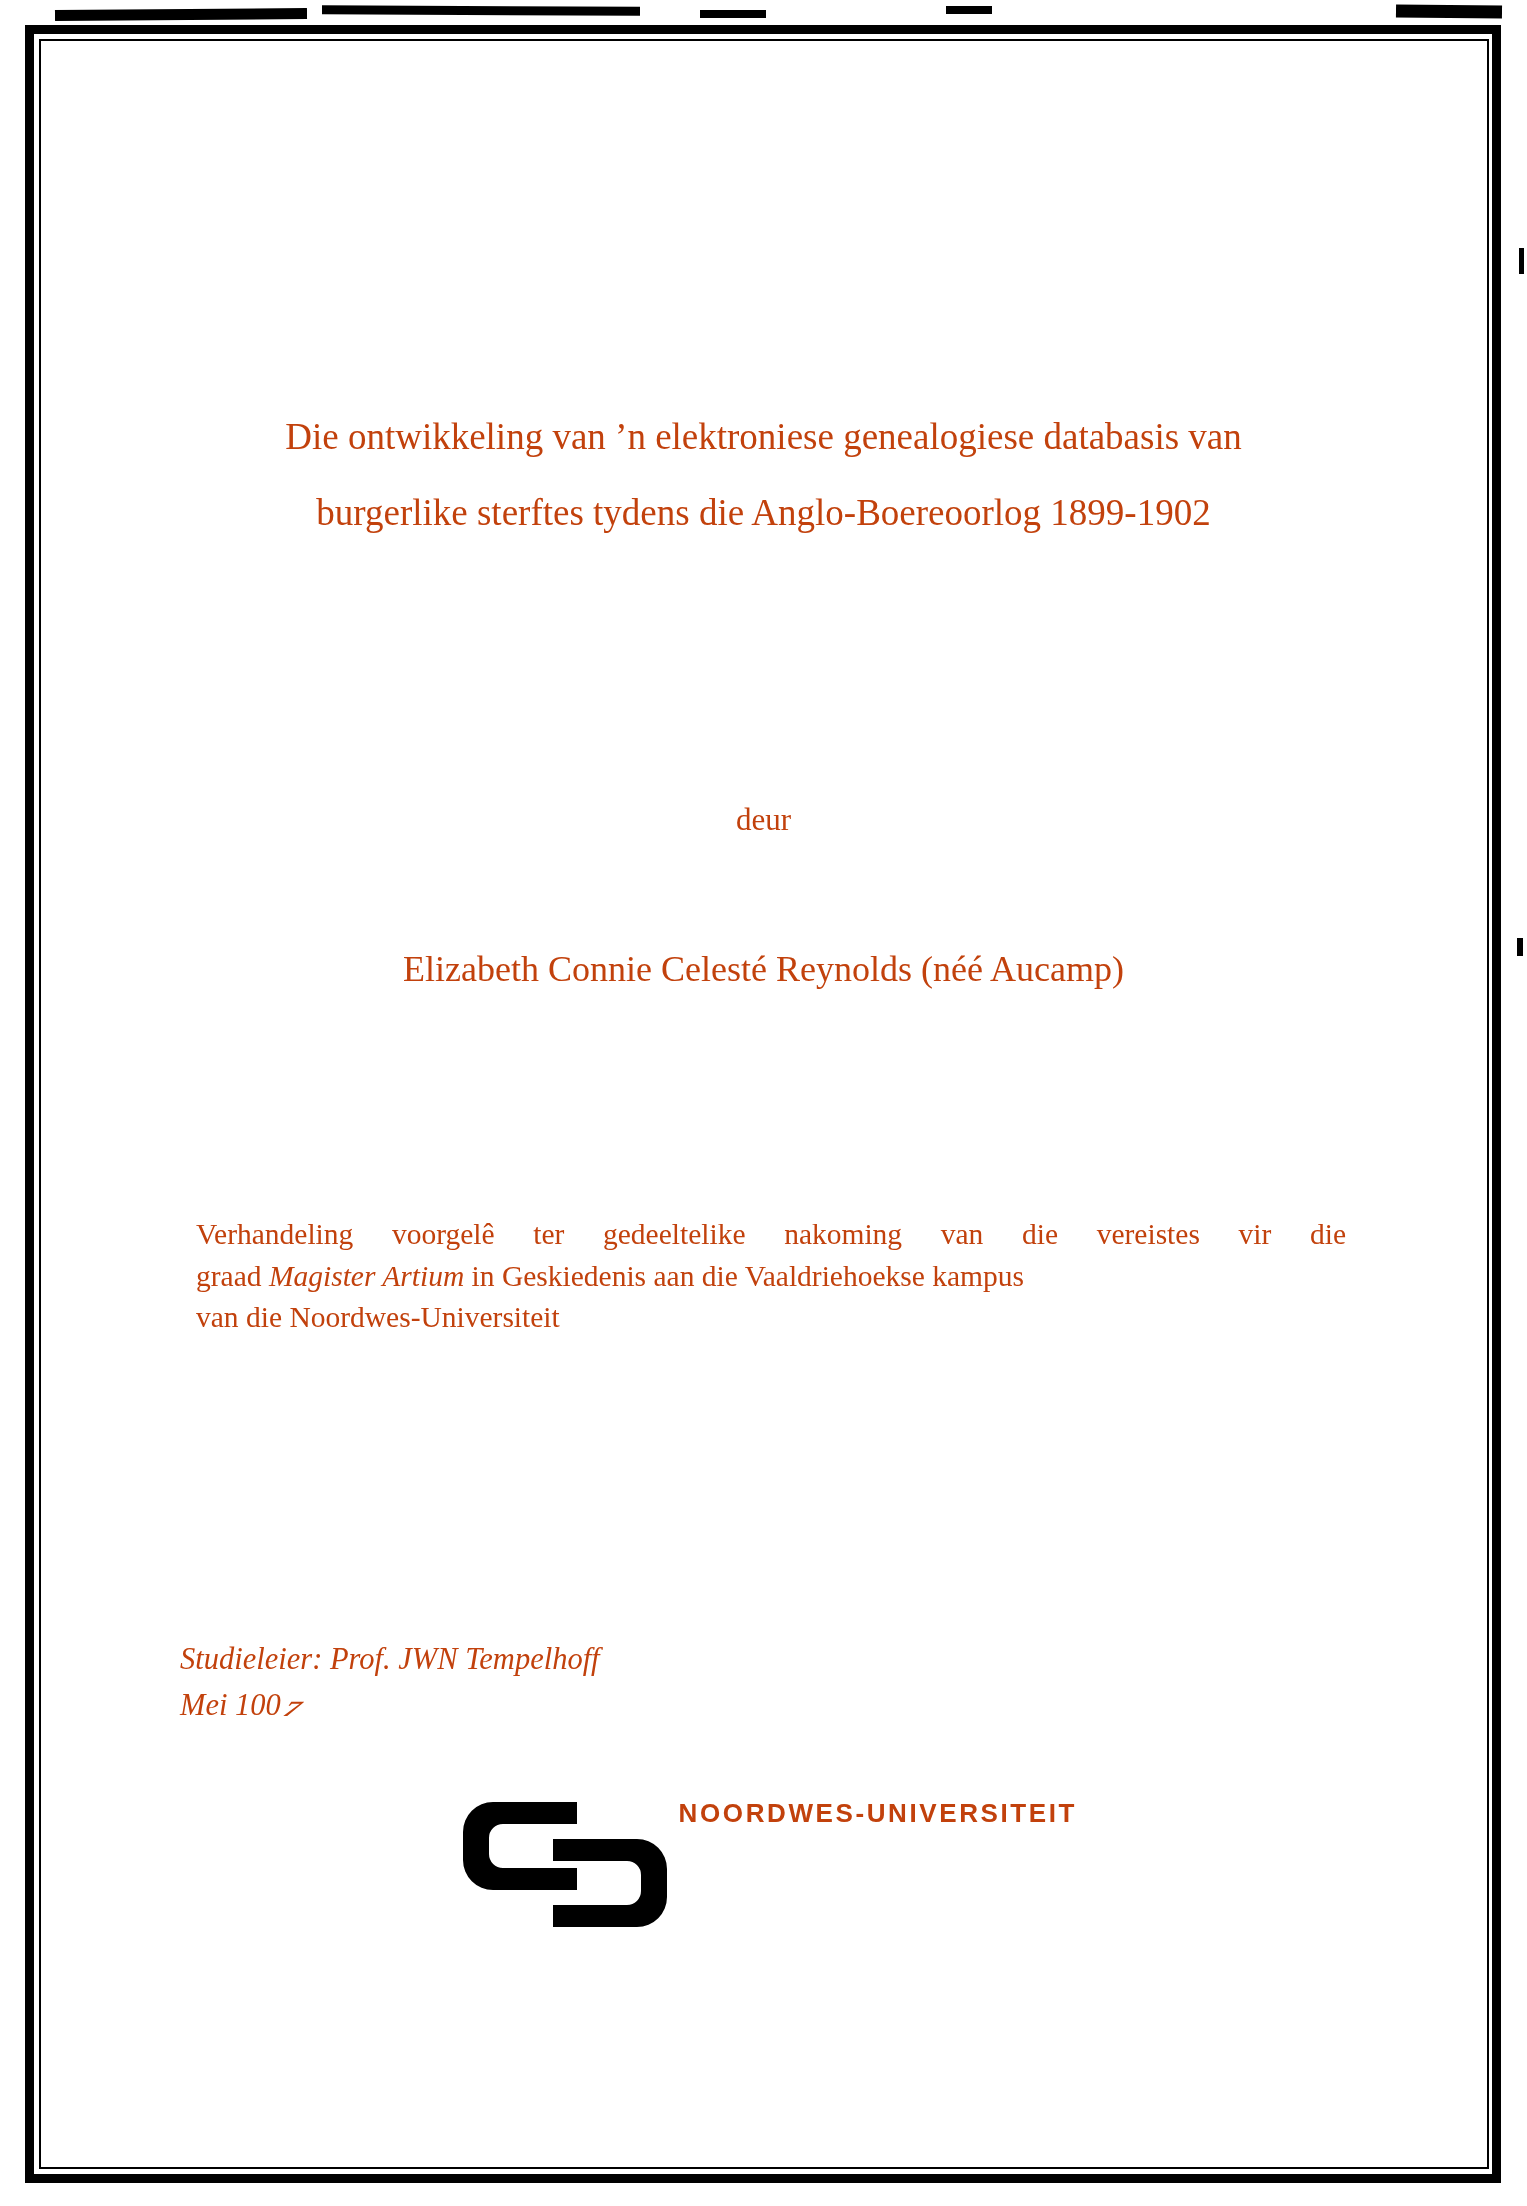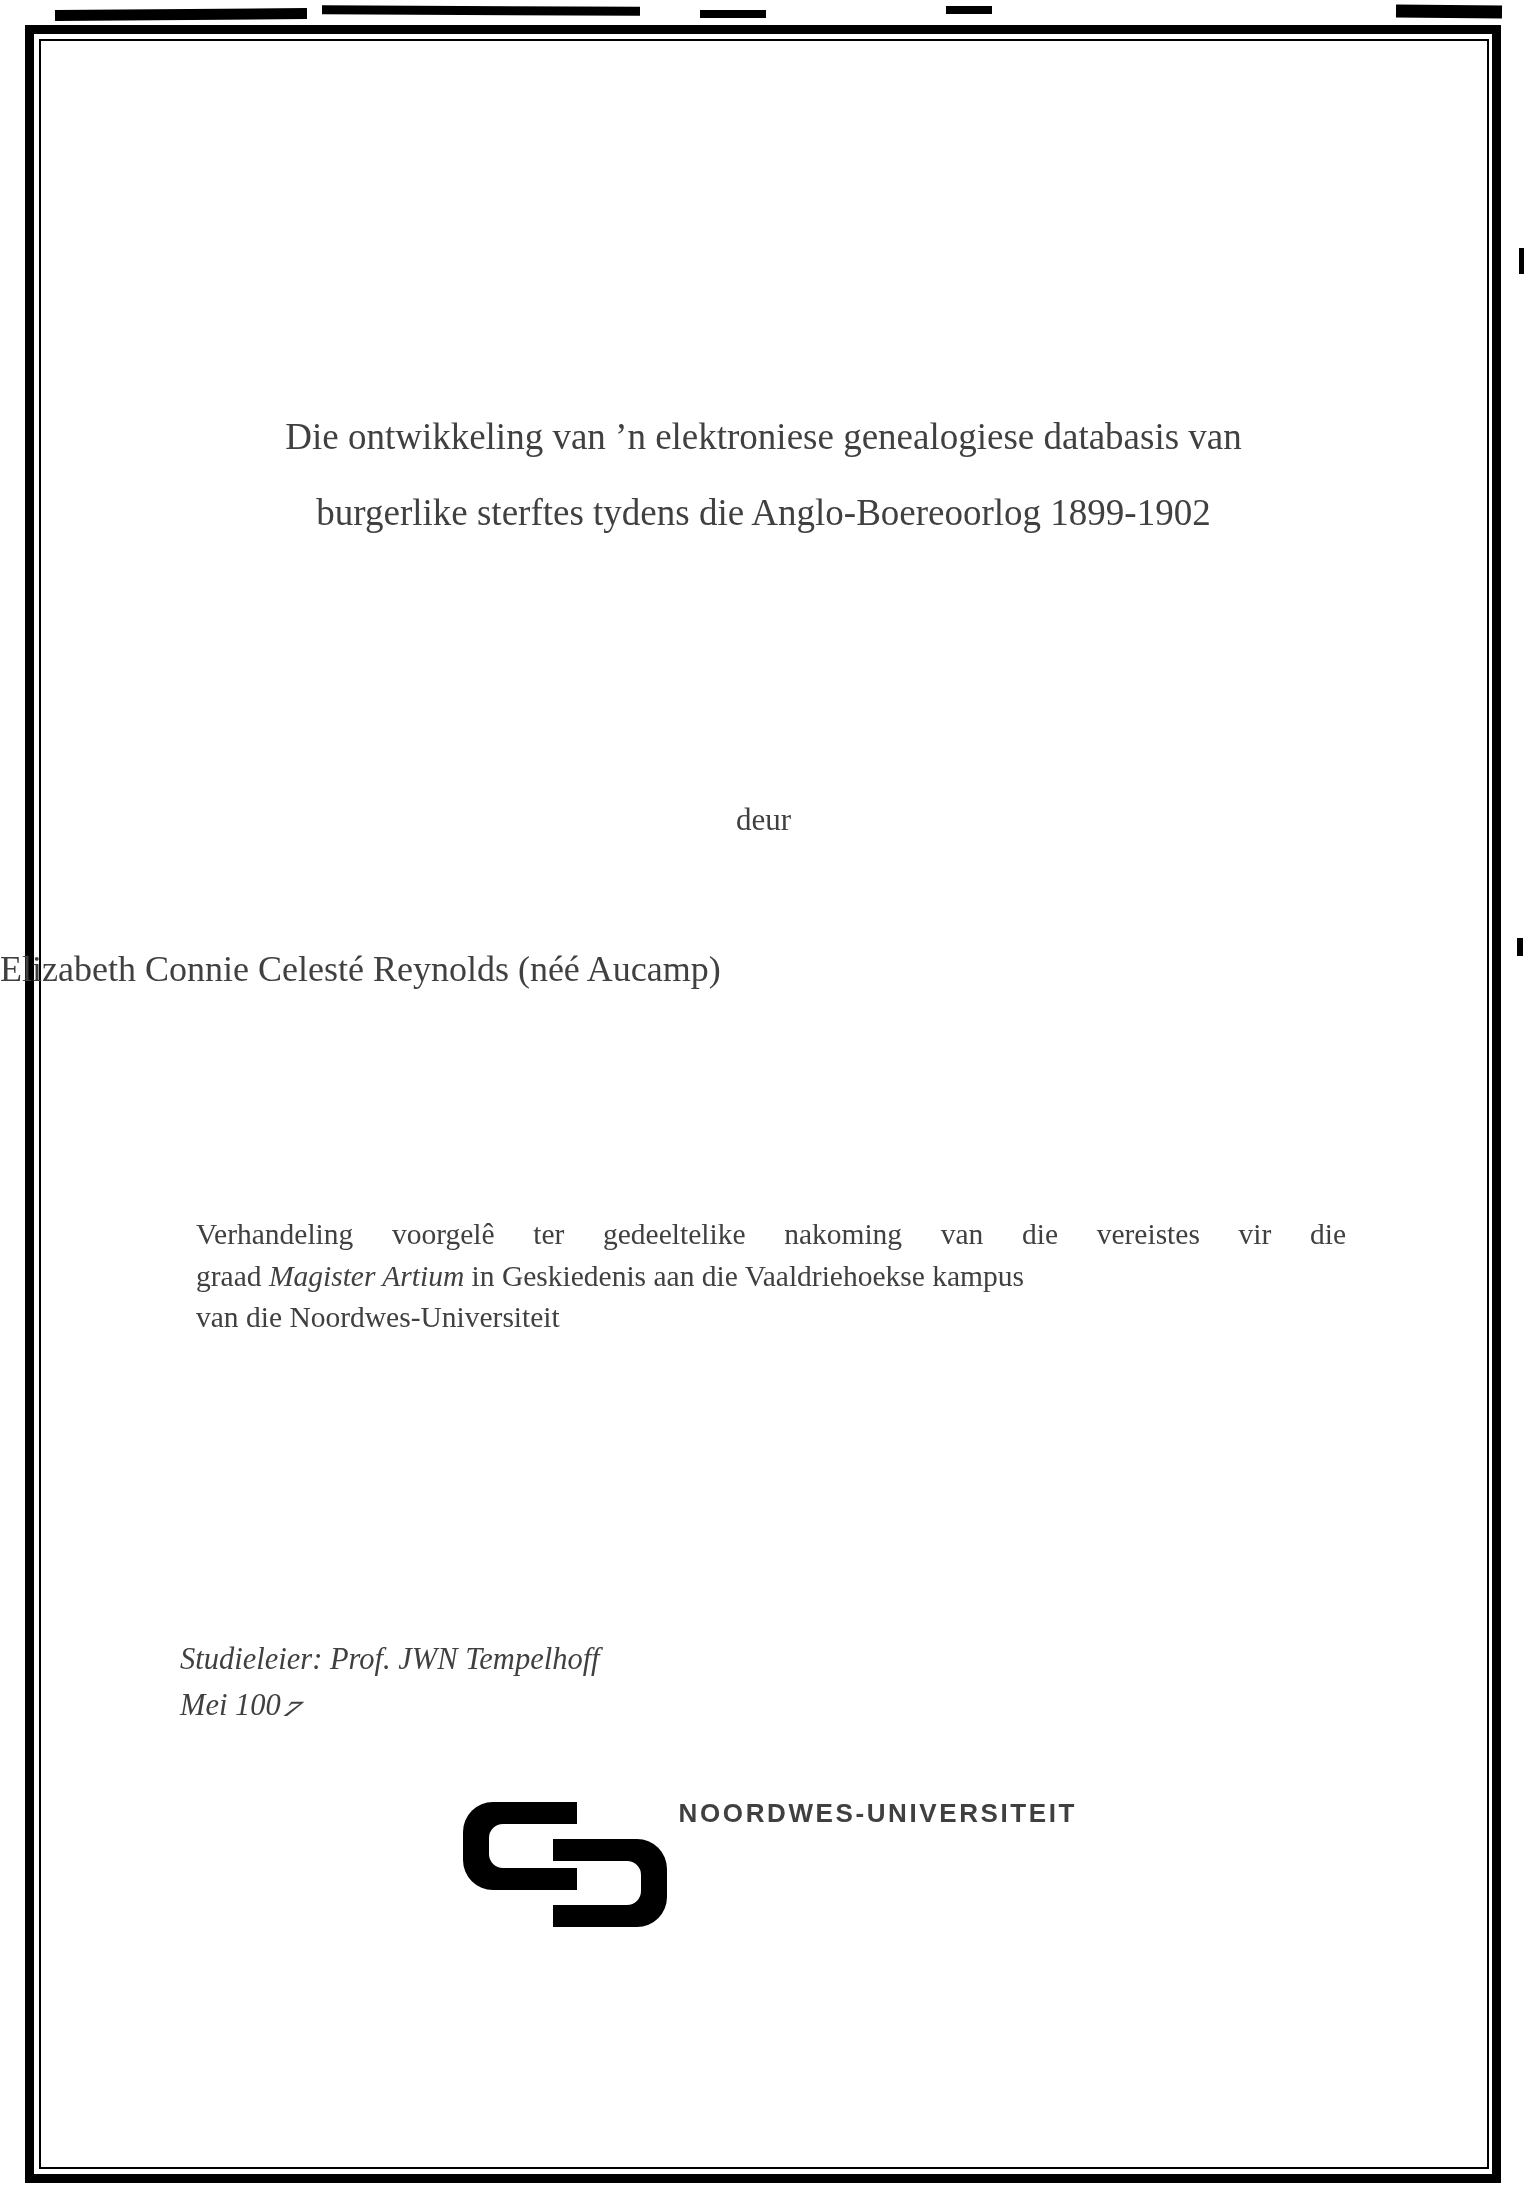--- a/index.html
+++ b/index.html
@@ -1,21 +1,21 @@
 <!DOCTYPE html>
 <html><head>
 <meta charset="utf-8">
 <style>
   html, body { margin: 0; padding: 0; background: #ffffff; }
   .page {
     position: relative;
     width: 1527px;
     height: 2206px;
     background: #ffffff;
-    color: #404040;
+    color: #c2410c;
     font-family: "Liberation Serif", serif;
     overflow: hidden;
   }
   
   .frame-outer {
     position: absolute; left: 25px; top: 25px;
     width: 1476px; height: 2158px;
     border: 9px solid #000; box-sizing: border-box;
   }
   .frame-inner {
@@ -36,21 +36,21 @@
   .title {
     position: absolute; left: 0; top: 399px; width: 100%;
     text-align: center; font-size: 37px; line-height: 76px;
   }
   .byline {
     position: absolute; left: 0; top: 797px; width: 100%;
     text-align: center; font-size: 31px; line-height: 45px;
   }
   .author {
     position: absolute; left: 0; top: 944px; width: 100%;
-    font-size: 36px; line-height: 50px;
+    text-align: center; font-size: 36px; line-height: 50px;
   }
   .statement {
     position: absolute; left: 196px; top: 1214px; width: 1150px;
     font-size: 29.5px; line-height: 41.5px;
   }
   .justify-line { text-align: justify; text-align-last: justify; }
   .italic { font-style: italic; }
 
   .supervisor {
     position: absolute; left: 180px; top: 1636px;

